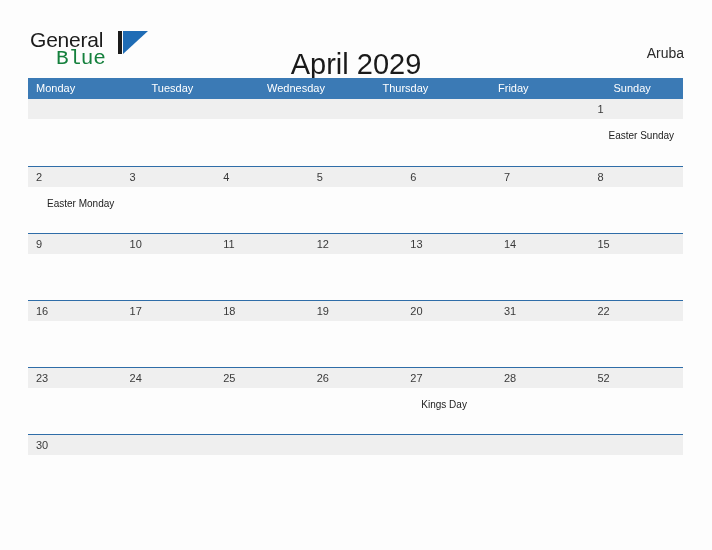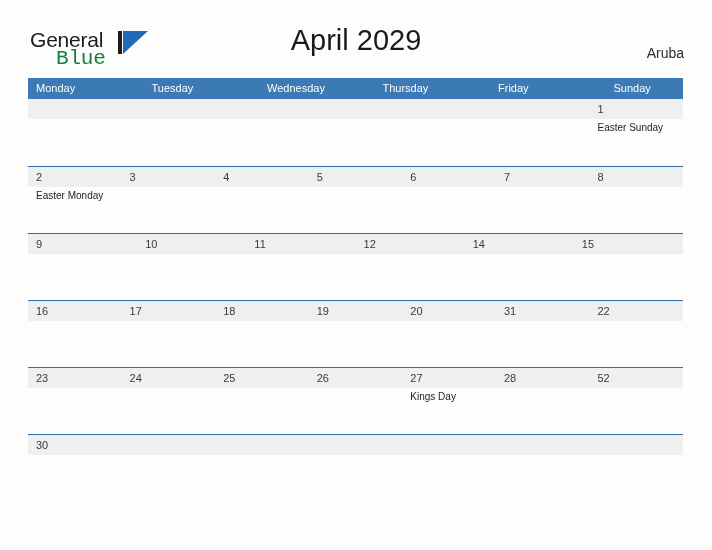--- a/index.html
+++ b/index.html
@@ -70,21 +70,21 @@
     top: 0;
     width: 0;
     height: 0;
     border-top: 23px solid #1f6cb5;
     border-right: 25px solid transparent;
   }
 
   .cal-title {
     position: absolute;
     left: 0;
-    top: 24px;
+    top: 48px;
     width: 712px;
     text-align: center;
     font-size: 29px;
     color: #1a1a1a;
     font-family: "Liberation Sans", sans-serif;
   }
 
   .region-label {
     position: absolute;
     right: 28px;
@@ -169,22 +169,23 @@
   .day-num.empty {
     color: transparent;
   }
   .day-event {
     position: relative;
     z-index: 2;
     display: block;
     font-size: 10px;
     line-height: 13px;
     color: #222222;
-    padding-top: 2px;
+    padding-top: 10px;
     white-space: nowrap;
+    margin-left: 11px;
   }
 </style>
 </head>
 <body>
 
 <div class="header">
 
   <div class="logo">
     <span class="logo-general">General</span>
     <span class="logo-blue">Blue</span>
@@ -298,20 +299,23 @@
           <div class="day-cell">
             <span class="day-num">10</span>
           </div>
           <div class="day-cell">
             <span class="day-num">11</span>
           </div>
           <div class="day-cell">
             <span class="day-num">12</span>
           </div>
           <div class="day-cell">
+            <span class="day-num">13</span>
+          </div>
+          <div class="day-cell">
             <span class="day-num">14</span>
           </div>
           <div class="day-cell">
             <span class="day-num">15</span>
           </div>
         </div>
       </div>
       <div class="week-row">
         <div class="date-band">
           <div class="band-cell"></div>

